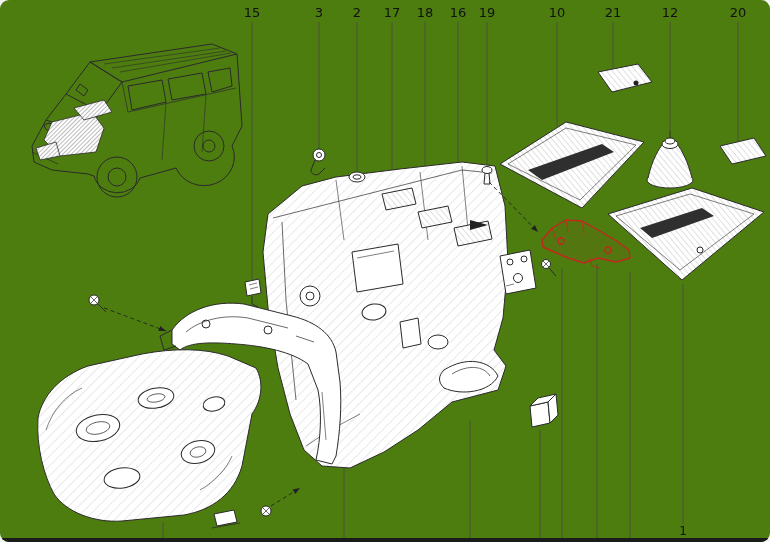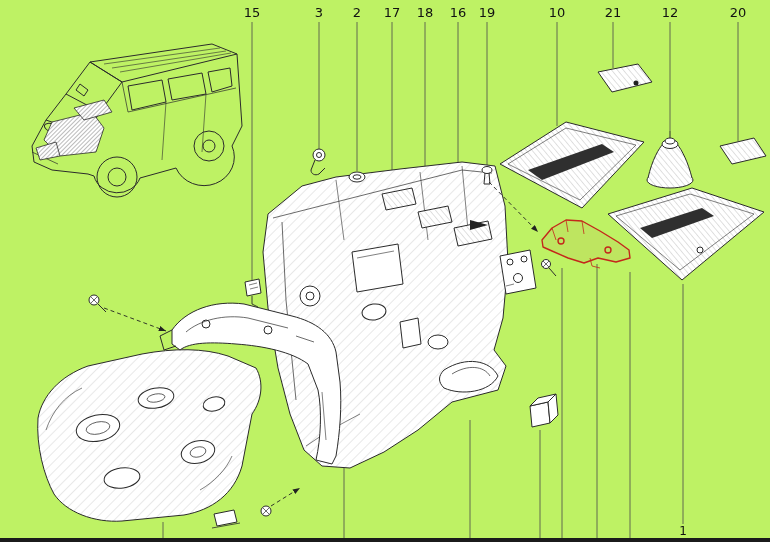--- a/index.html
+++ b/index.html
@@ -1,16 +1,16 @@
 <!DOCTYPE html>
 <html><head>
 <meta charset="utf-8">
 <style>
   html,body{margin:0;padding:0;background:#f3f3f3;font-family:"DejaVu Sans",sans-serif;}
-  .canvas{position:relative;width:770px;height:542px;background:#bef264;overflow:hidden;margin:0 auto;}
+  .canvas{position:relative;width:770px;height:542px;background:#4d7c0f;overflow:hidden;margin:0 auto;border-radius:9px;}
   svg{display:block;}
   .callout-text{font-size:13px;fill:#111;font-family:"DejaVu Sans",sans-serif;}
   .callout-text-small{font-size:12px;fill:#111;font-family:"DejaVu Sans",sans-serif;}
 </style>
 </head>
 <body>
 
 <div class="canvas">
 <svg width="770" height="542" viewBox="0 0 770 542" xmlns="http://www.w3.org/2000/svg">
   <defs>

